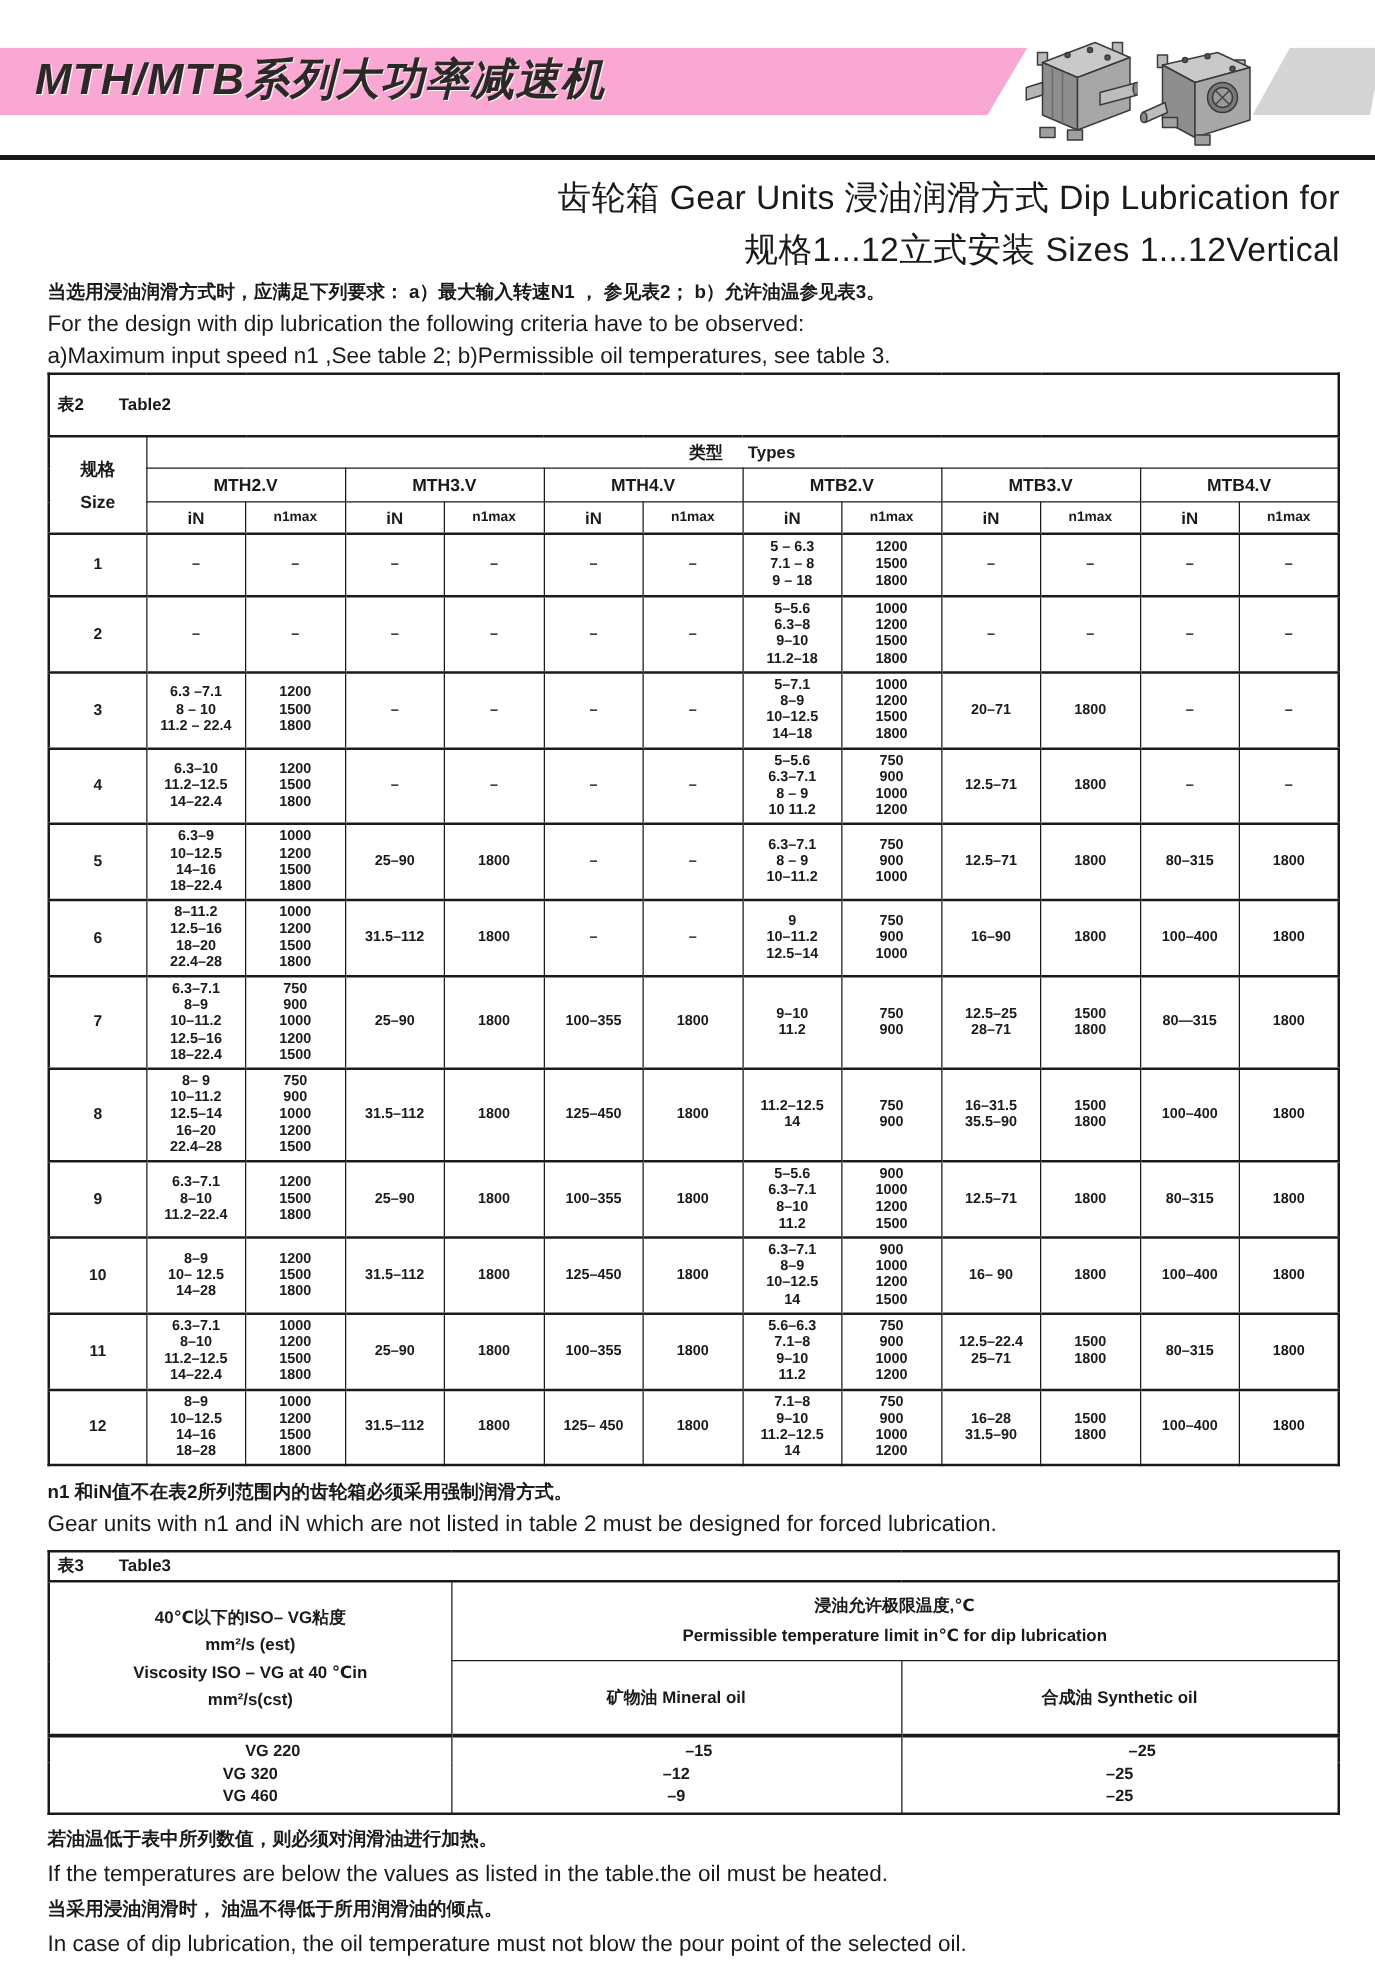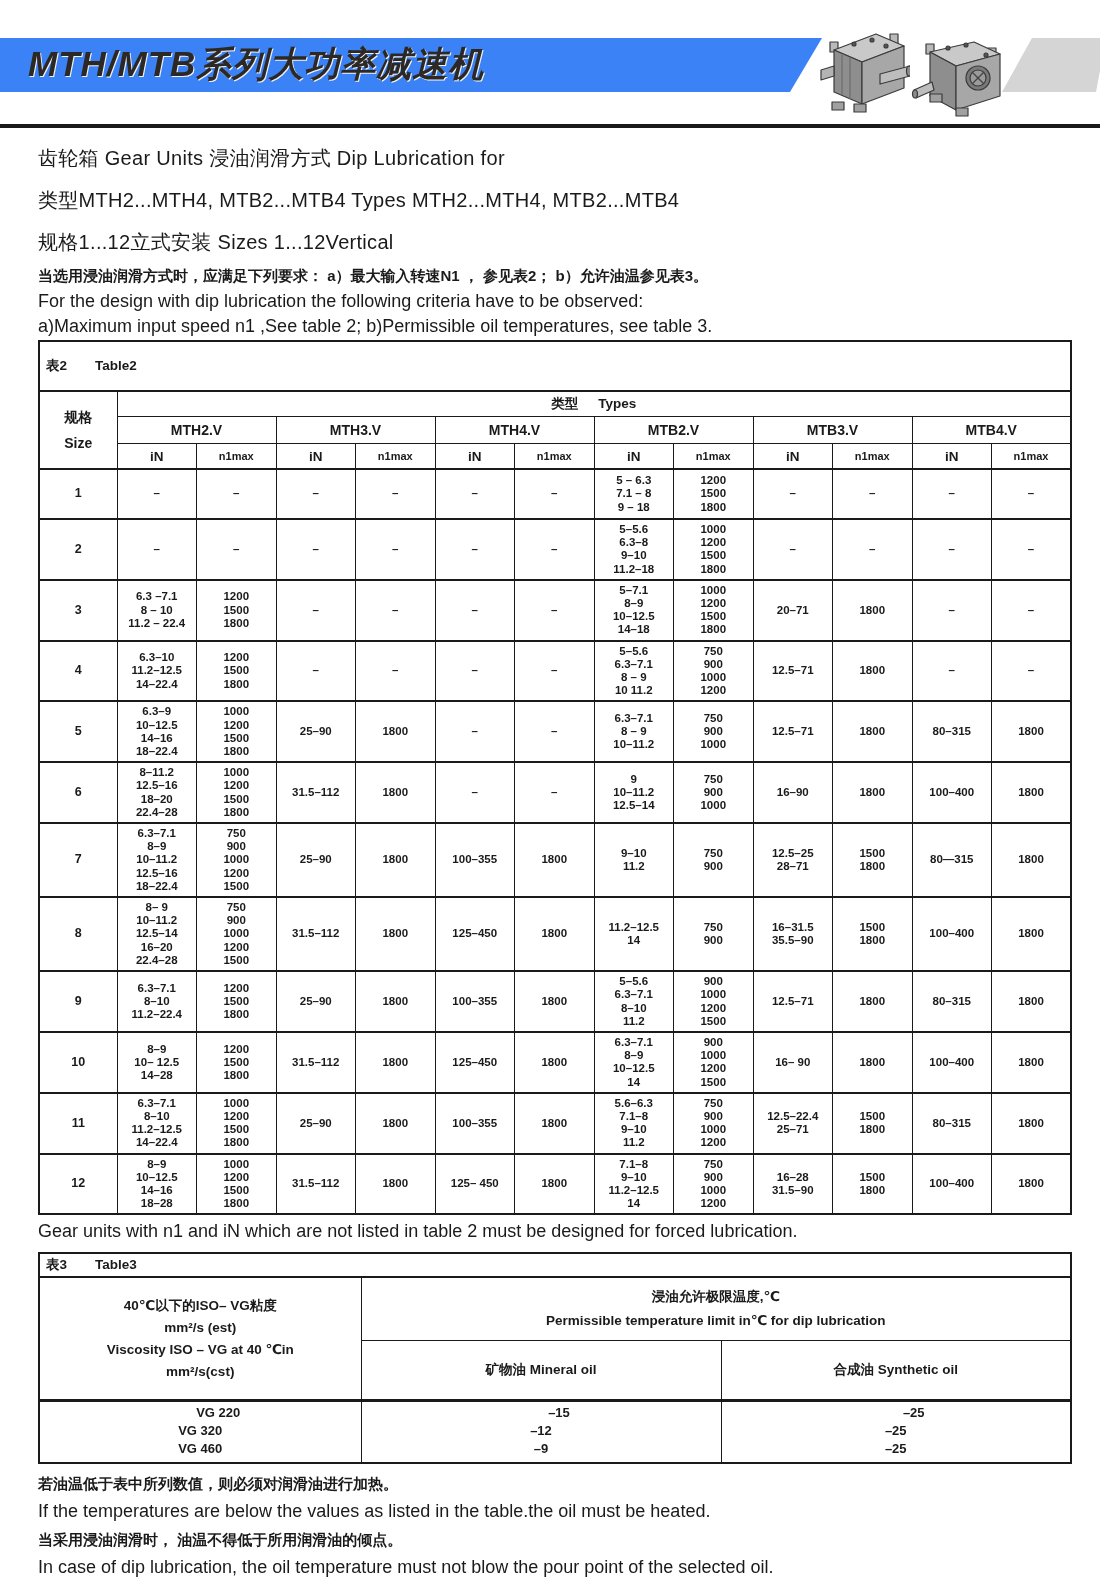--- a/index.html
+++ b/index.html
@@ -4,41 +4,41 @@
 <style>
   html,body{margin:0;padding:0;}
   body{
     width:1100px;height:1583px;position:relative;overflow:hidden;
     background:#ffffff;color:#1a1a1a;
     font-family:"Liberation Sans","DejaVu Sans",sans-serif;
   }
   
   .banner{position:relative;height:124px;}
   .band-main{
-    position:absolute;left:0;top:38px;width:822px;height:54px;background:#3b82f6;
+    position:absolute;left:0;top:38px;width:822px;height:54px;background:#f9a8d4;
     clip-path:polygon(0 0,100% 0,calc(100% - 32px) 100%,0 100%);
   }
   .banner-title{
     margin:0;padding:5px 0 0 28px;
     font-size:35px;line-height:42px;font-weight:bold;font-style:italic;
     color:#2c2825;letter-spacing:1px;white-space:nowrap;
     text-shadow:1px 1px 0 #f2f2f2;
   }
   .band-right{
     position:absolute;left:1002px;top:38px;width:104px;height:54px;background:#d5d5d5;
     clip-path:polygon(30px 0,100% 0,calc(100% - 10px) 100%,0 100%);
   }
   .gear-img{position:absolute;}
   .gear-1{left:820px;top:22px;}
   .gear-2{left:910px;top:28px;}
   .rule{position:absolute;left:0;top:124px;width:1100px;height:4px;background:#1a1a1a;}
   
   .content{margin:0 28px 0 38px;}
   p{margin:0;}
-  .h-line{font-size:20px;line-height:26px;letter-spacing:.3px;}
+  .h-line{font-size:27px;line-height:26px;letter-spacing:.3px;text-align:right;}
   .h1{margin-top:21px;} .h2,.h3{margin-top:16px;}
   .note-cn{font-size:15px;line-height:18px;font-weight:bold;margin-top:12px;}
   .note-en{font-size:18px;line-height:17px;margin-top:8px;}
   
   table{border-collapse:collapse;table-layout:fixed;}
   .t2{width:1034px;margin-top:5px;border:2px solid #1a1a1a;font-weight:bold;}
   .t2 td{border:1px solid #1a1a1a;text-align:center;vertical-align:middle;padding:2px 1px;}
   .t2 .label-row td{
     text-align:left;padding:15px 6px;font-size:13.5px;height:18px;border-bottom:2px solid #1a1a1a;
   }
@@ -122,21 +122,20 @@
         <circle cx="76" cy="27" r="2" fill="#555"></circle>
       </g>
     </svg>
   </header>
 
   <div class="rule"></div>
 
   <main class="content">
 
     <p class="h-line h1">齿轮箱 Gear Units    浸油润滑方式 Dip Lubrication for</p>
-    <p class="h-line h2">类型MTH2...MTH4, MTB2...MTB4   Types MTH2...MTH4, MTB2...MTB4</p>
     <p class="h-line h3">规格1...12立式安装     Sizes 1...12Vertical</p>
 
     <p class="note-cn">当选用浸油润滑方式时，应满足下列要求： a）最大输入转速N1 ， 参见表2； b）允许油温参见表3。</p>
     <p class="note-en">For the design with dip lubrication the following criteria have to be observed:</p>
     <p class="note-en">a)Maximum input speed n1 ,See table 2; b)Permissible oil temperatures, see table 3.</p>
 
     <table class="t2">
       <colgroup>
         <col style="width:78px">
         <col>
@@ -489,20 +488,21 @@
             <td>16–28
 31.5–90</td>
             <td>1500
 1800</td>
             <td>100–400</td>
             <td>1800</td>
           </tr>
         </tbody>
     </table>
 
+    <p class="note-cn">n1 和iN值不在表2所列范围内的齿轮箱必须采用强制润滑方式。</p>
     <p class="note-en">Gear units with n1 and iN which are not listed in table 2 must be designed for forced lubrication.</p>
 
     <table class="t3">
       <colgroup>
         <col style="width:322px">
           <col style="width:360px">
           <col>
       </colgroup>
       <thead>
         <tr class="label-row">

